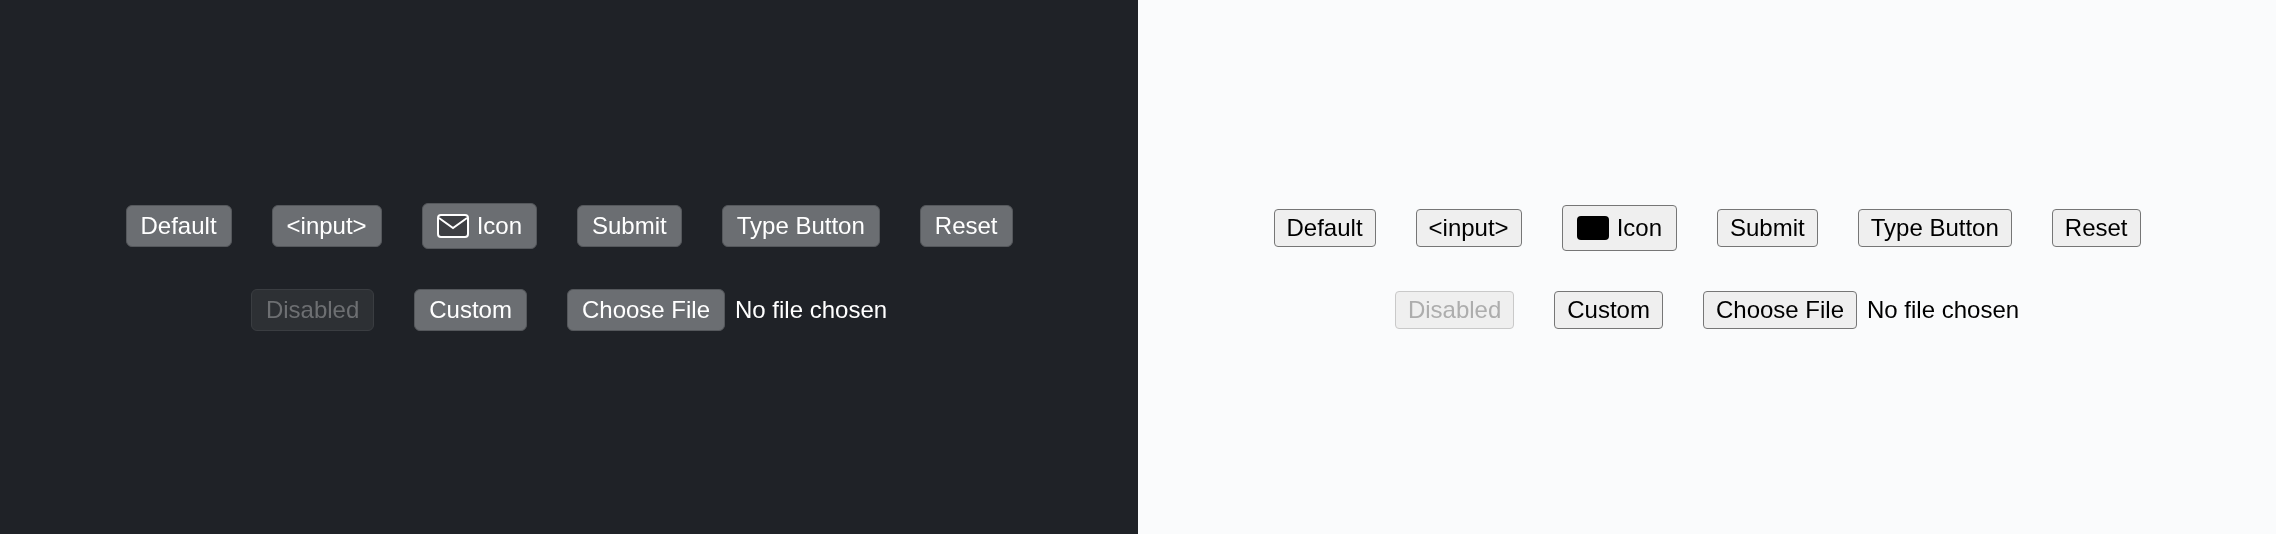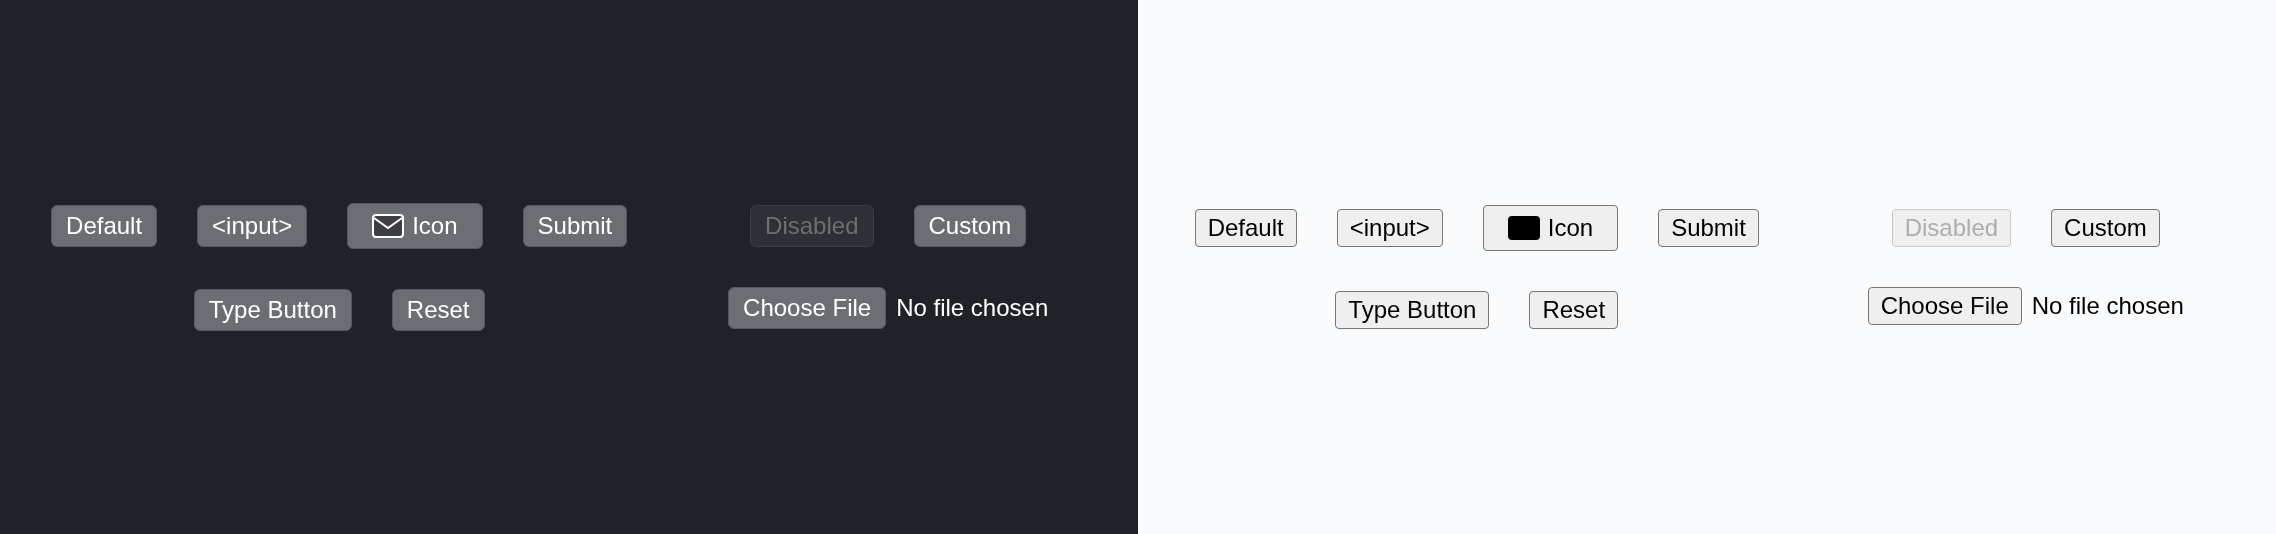--- a/index.html
+++ b/index.html
@@ -7,21 +7,21 @@
       display: flex;
       width: 2276px;
       height: 534px;
       font-family: Arial, Helvetica, sans-serif;
       font-size: 24px;
     }
     .panel {
       width: 50%;
       height: 100%;
       display: flex;
-      flex-direction: row;
+      flex-direction: column;
       align-items: center;
       justify-content: center;
       gap: 40px;
       padding: 40px;
     }
     .panel-dark { background: #1f2227; color: #fff; }
     .panel-light { background: #fafbfc; color: #000; }
     .row {
       display: flex;
       align-items: center;
@@ -68,21 +68,21 @@
       border-radius: 4px;
       padding: 4px 12px;
       font-size: 24px;
       font-family: inherit;
       cursor: pointer;
       display: inline-flex;
       align-items: center;
       gap: 8px;
     }
     .panel-light .btn.icon-btn,
-    .panel-dark .btn.icon-btn { padding: 8px 24px; }
+    .panel-dark .btn.icon-btn { padding: 8px 14px; }
     .panel-light .btn.disabled,
     .panel-light .ibtn:disabled {
       background: #efefef;
       color: #adadad;
       border-color: #c9c9c9;
       cursor: default;
     }
     .panel-light .file-wrap { display: inline-flex; align-items: center; gap: 10px; }
     .panel-light .file-btn {
       background:#efefef; color:#000; border:1px solid #767676;

